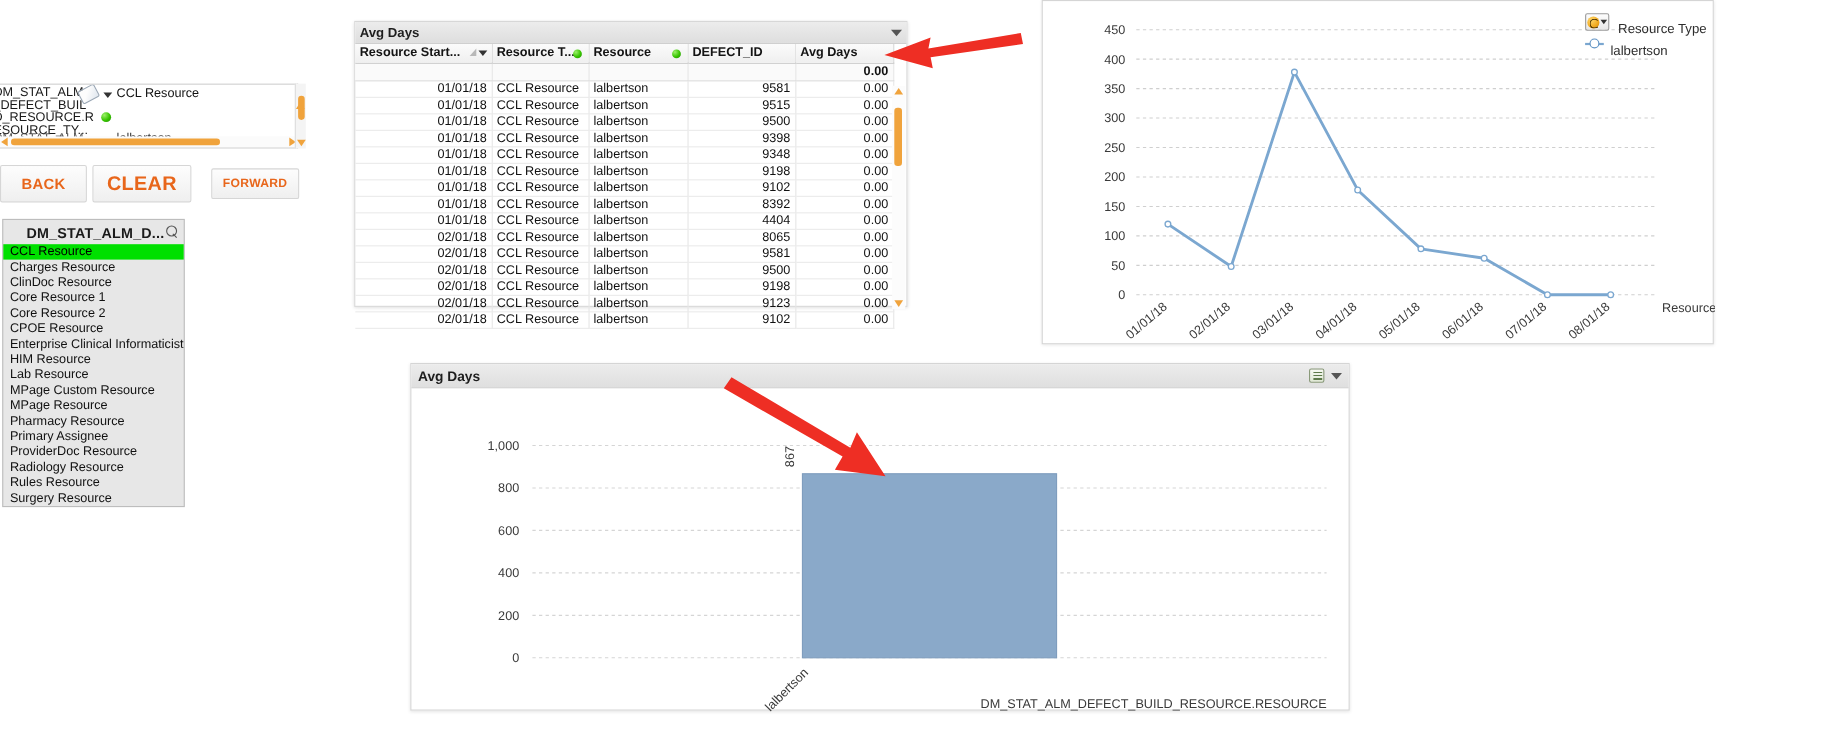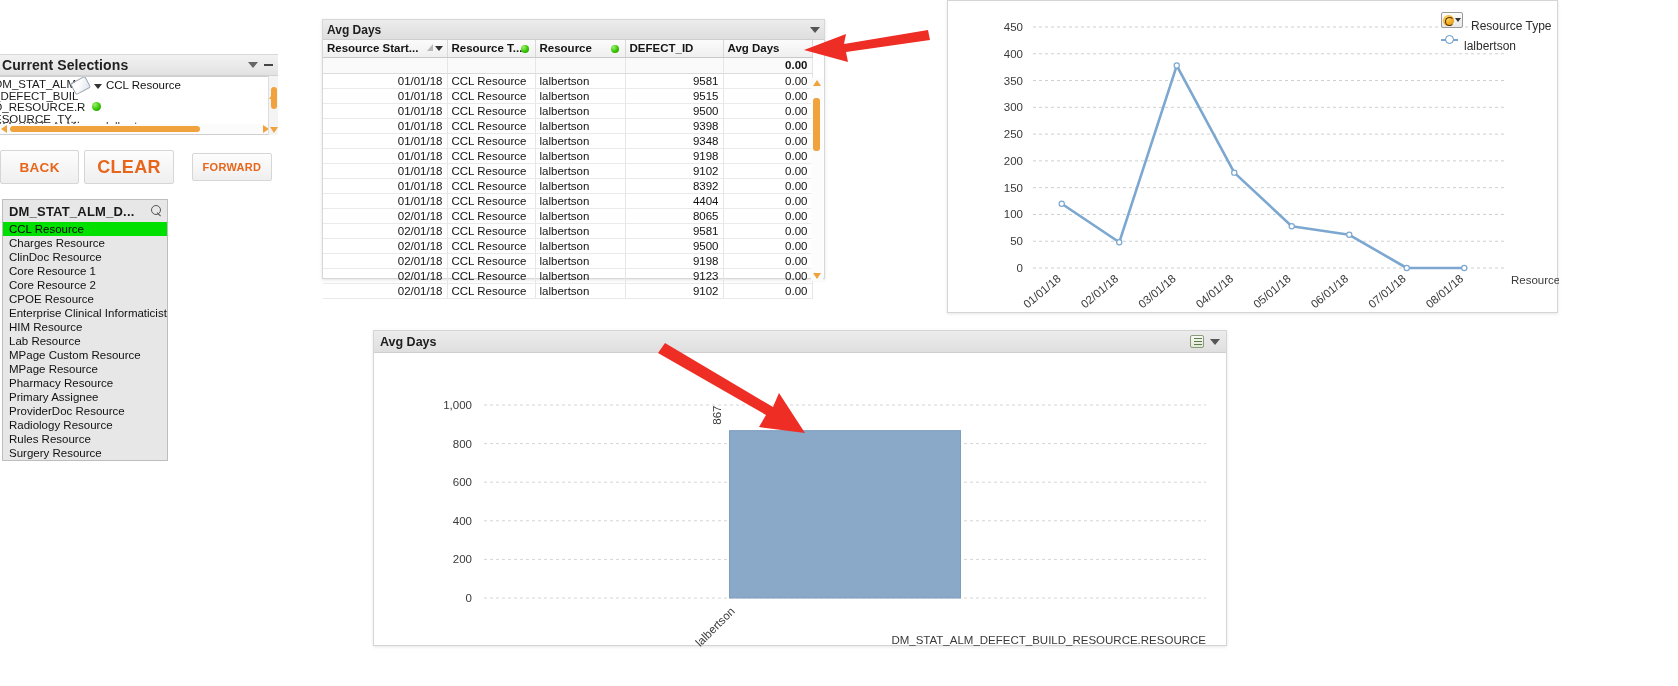--- a/index.html
+++ b/index.html
@@ -85,21 +85,21 @@
     color:#e8661b; font-weight:bold; letter-spacing:.3px;
     display:flex; align-items:center; justify-content:center;
     cursor:pointer;
   }
   #btn-back { width:83px; height:34px; font-size:13.5px; }
   #btn-clear { width:94px; height:34px; margin-left:5px; font-size:18px; }
   #btn-forward { width:84px; height:28px; margin-left:18px; font-size:11px; }
 
   .lb { position:absolute; left:2px; top:199px; width:166px; height:262px;
         background:#e7e7e7; border:1px solid #bdbdbd; }
-  .lb-head { height:22px; display:flex; align-items:center; padding:0 5px 0 6px; }
+  .lb-head { height:22px; display:flex; align-items:center; padding:0 5px 0 21px; }
   .lb-head .t { font-size:13px; font-weight:bold; color:#1a1a1a; letter-spacing:.2px; }
   .lb-head .mag2 { margin-left:auto; width:12px; height:12px; position:relative; }
   .lb-head .mag2::before{ content:""; position:absolute; left:1px; top:0; width:8px;height:8px;border:1.3px solid #555; border-radius:50%; }
   .lb-head .mag2::after{ content:""; position:absolute; left:7px; top:7px; width:5px;height:1.3px;background:#555;transform:rotate(45deg);transform-origin:left center; }
   .lb-items { }
   .lb-item { height:14px; line-height:14px; font-size:11.5px; color:#111; padding-left:6px; white-space:nowrap; cursor:pointer; }
   .lb-item.sel { background:#00e000; color:#000; }
 
   
   #tbl-panel { position:absolute; left:322px; top:19px; width:503px; height:260px;
@@ -173,27 +173,20 @@
   
   .arrow { position:absolute; pointer-events:none; }
 </style>
 </head>
 <body>
 
 <div id="left-panel">
 
 
   <div class="cs-panel">
-    <div class="cs-head">
-      <span class="cs-title">Current Selections</span>
-      <span class="tools">
-        <span class="tri"></span>
-        <span class="minus"></span>
-      </span>
-    </div>
     <div class="cs-body">
       <div class="cs-grid">
         <div class="cs-field">
           <span class="fl">DM_STAT_ALM</span>
           <span class="fl">_DEFECT_BUIL</span>
           <span class="fl">D_RESOURCE.R</span>
           <span class="fl">ESOURCE_TY...</span>
         </div>
         <div class="cs-eraser"></div>
         <div class="cs-fieldcaret"></div>

